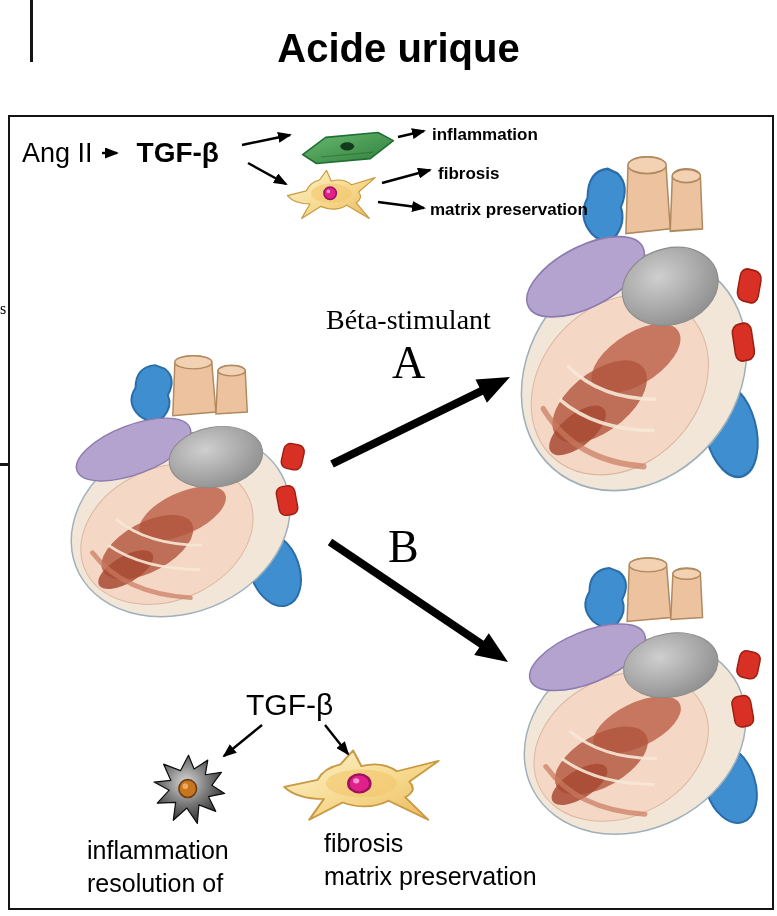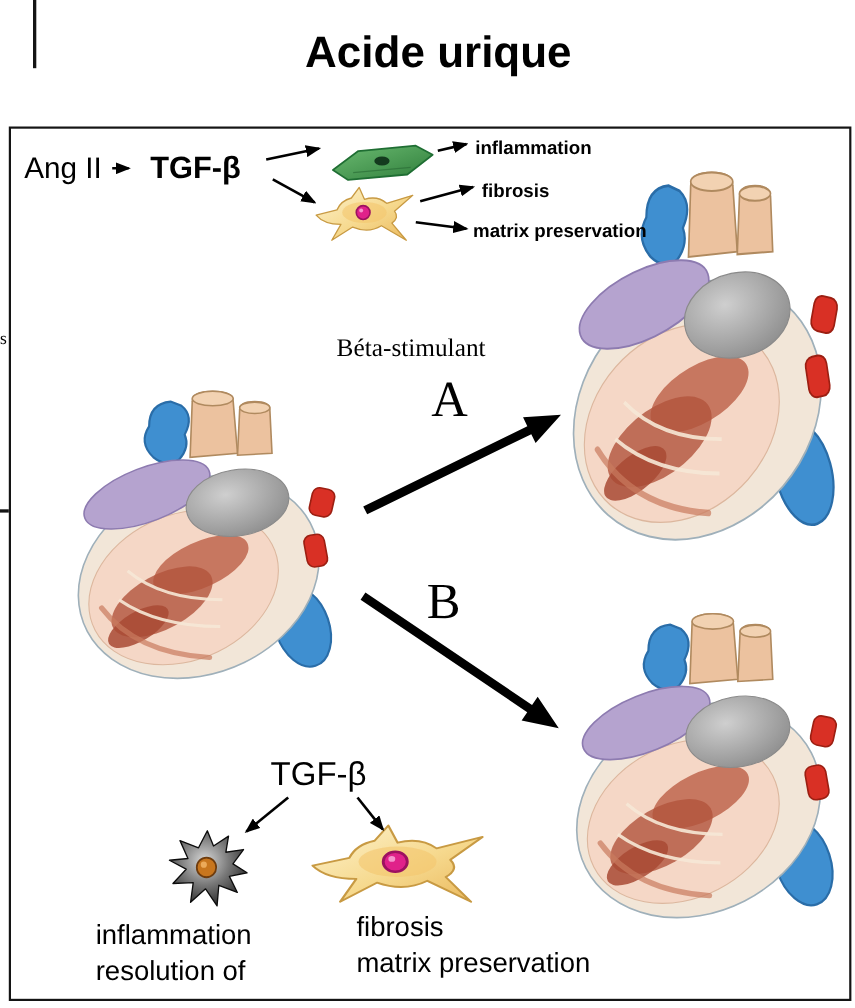--- a/index.html
+++ b/index.html
@@ -8,21 +8,21 @@
   .abs{position:absolute;}
   .title{position:absolute;top:26px;left:0;width:100%;text-align:center;
          font-size:40px;font-weight:bold;transform:translateX(10px);}
   .figure{position:absolute;left:8px;top:115px;width:762px;height:791px;
           border:2px solid #141414;background:#fff;}
   .overlay{position:absolute;left:0;top:0;width:758px;height:787px;}
   .ang-row{position:absolute;left:12px;top:20px;display:flex;align-items:center;gap:7px;}
   .ang{font-size:27px;}
   .tgf{font-size:28px;font-weight:bold;}
   .lblB{position:absolute;font-size:17px;font-weight:bold;white-space:nowrap;}
-  .beta-stim{position:absolute;left:296px;top:187px;font-size:23px;white-space:nowrap;
+  .beta-stim{position:absolute;left:316px;top:187px;font-size:28px;white-space:nowrap;
              font-family:"Liberation Serif",serif;}
   .letter{position:absolute;font-size:46px;line-height:46px;font-family:"Liberation Serif",serif;}
   .tgfBottom{position:absolute;left:236px;top:571px;font-size:30px;white-space:nowrap;}
   .cap{position:absolute;font-size:25px;line-height:33px;white-space:nowrap;}
   .vline{position:absolute;left:30px;top:0;width:3px;height:62px;background:#141414;}
   .sfrag{position:absolute;left:0;top:300px;font-size:16px;font-family:"Liberation Serif",serif;}
   .tick{position:absolute;left:0;top:463px;width:9px;height:3px;background:#141414;}
 </style>
 </head>
 <body>

